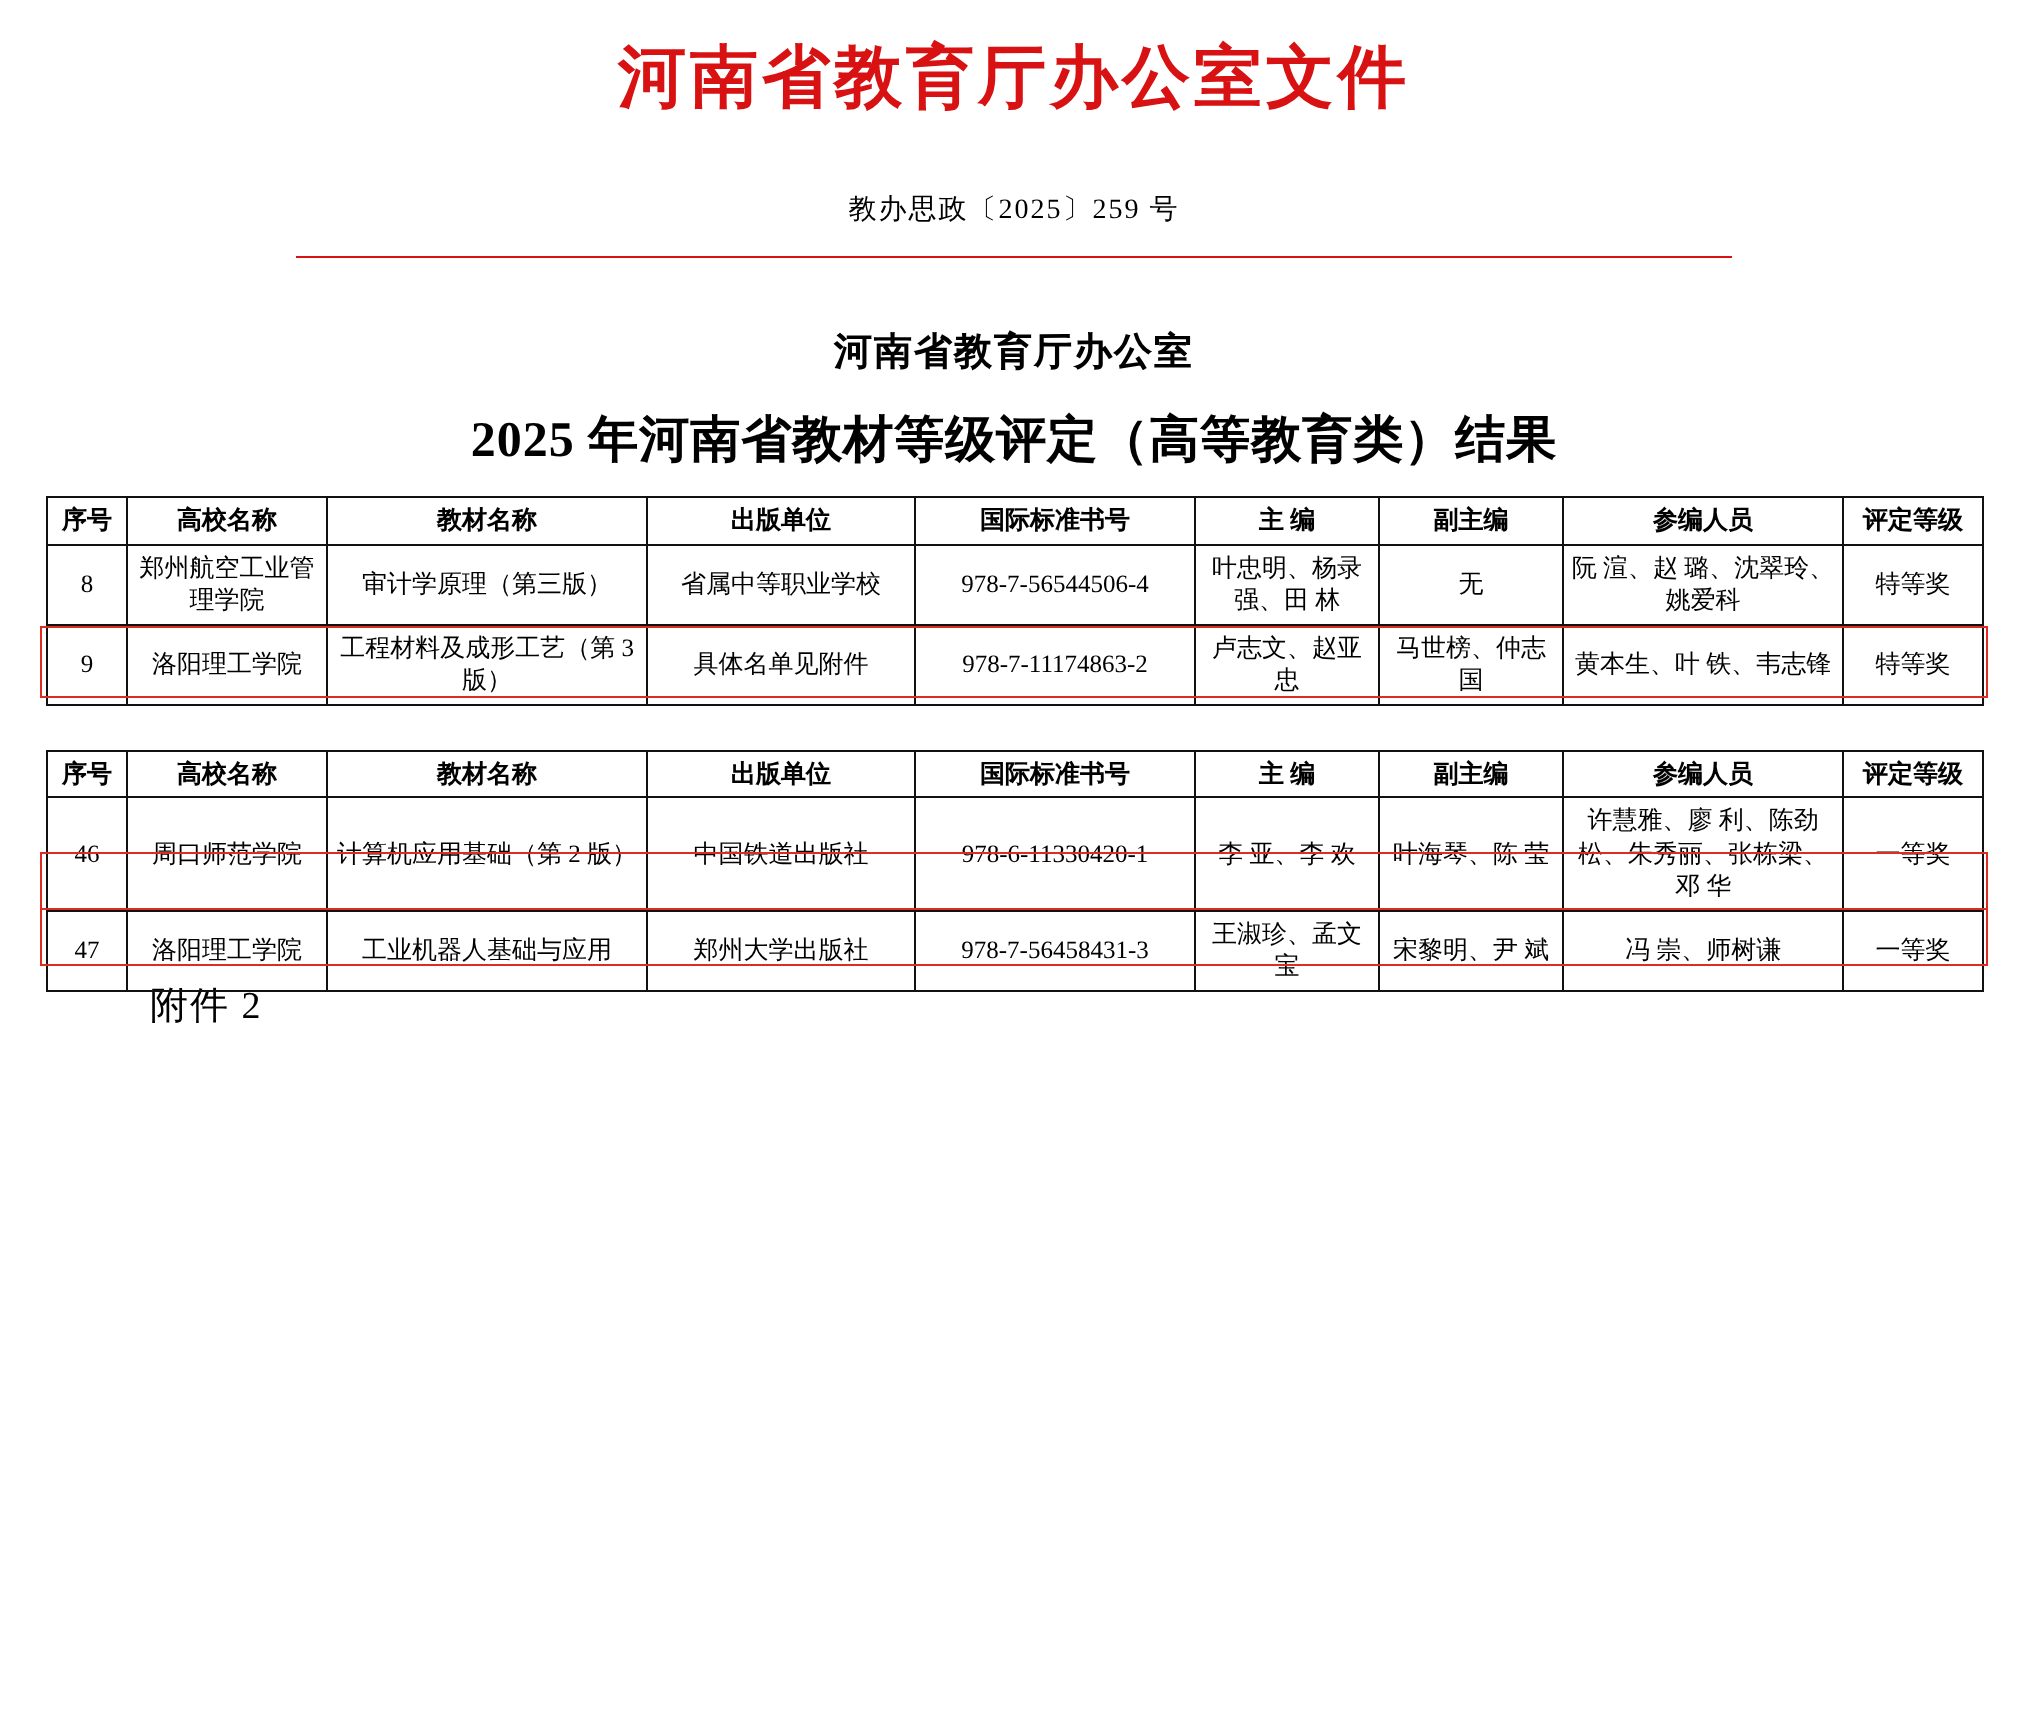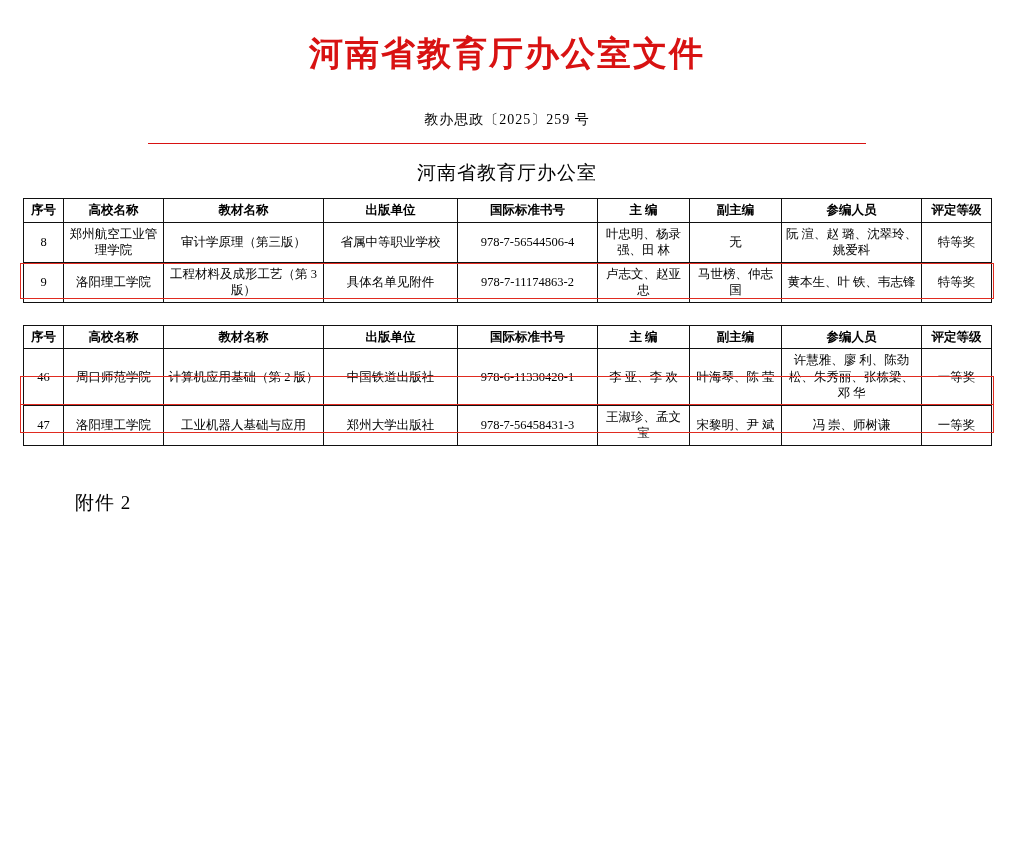--- a/index.html
+++ b/index.html
@@ -21,41 +21,41 @@
     position: relative;
   }
 
   
   .masthead {
     text-align: center;
     color: #d81212;
     font-size: 34px;
     font-weight: bold;
     letter-spacing: 2px;
-    padding-top: 31px;
+    padding-top: 16px;
     font-family: "Liberation Serif", "DejaVu Serif", serif;
   }
   .doc-number {
     text-align: center;
     font-size: 14px;
     margin-top: 34px;
     letter-spacing: 1px;
   }
   .red-rule {
     width: 718px;
     margin: 14px auto 0 auto;
     border-top: 1.6px solid #d81212;
   }
 
   
   .doc-title {
     text-align: center;
     font-size: 19px;
-    font-weight: normal;
-    margin-top: 16px;
+    font-weight: bold;
+    margin-top: 34px;
     letter-spacing: 1px;
   }
   .doc-subtitle {
     text-align: center;
     font-size: 19px;
     font-weight: bold;
     margin-top: 10px;
     letter-spacing: 1px;
   }
 
@@ -145,20 +145,21 @@
 
   <div class="doc-number">教办思政〔2025〕259 号</div>
 
   <div class="red-rule"></div>
 
   <div class="doc-title">河南省教育厅办公室</div>
 
 
   <div class="attach-label">附件 2</div>
 
+  <div class="table-title">2025 年河南省教材等级评定（高等教育类）结果</div>
 
   <div class="tbl-wrap" style="position:relative;">
     <table class="grid">
       <colgroup>
         <col class="c0">
           <col class="c1">
           <col class="c2">
           <col class="c3">
           <col class="c4">
         <col class="c5">

